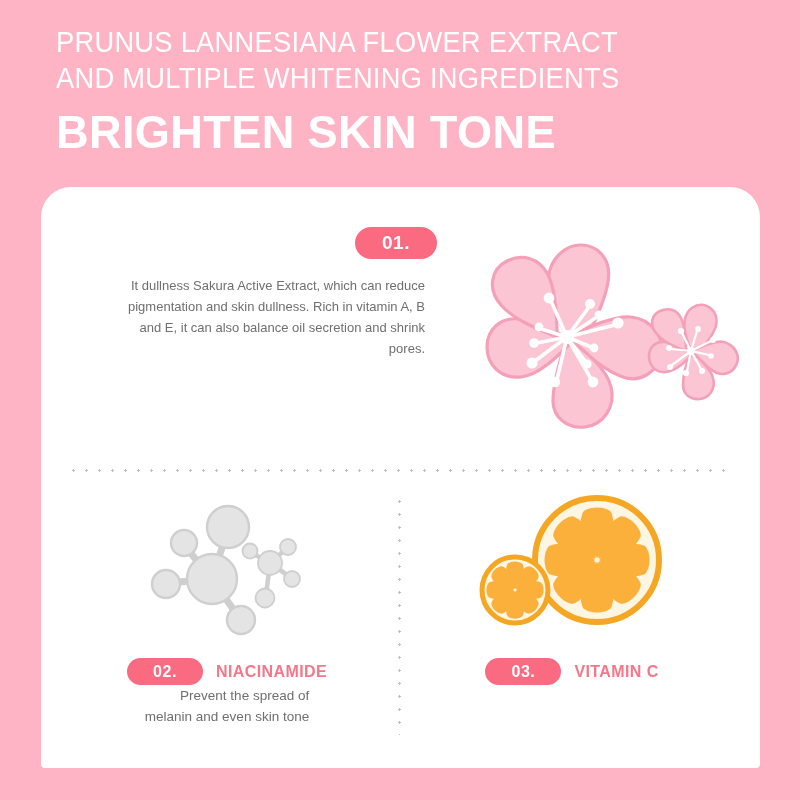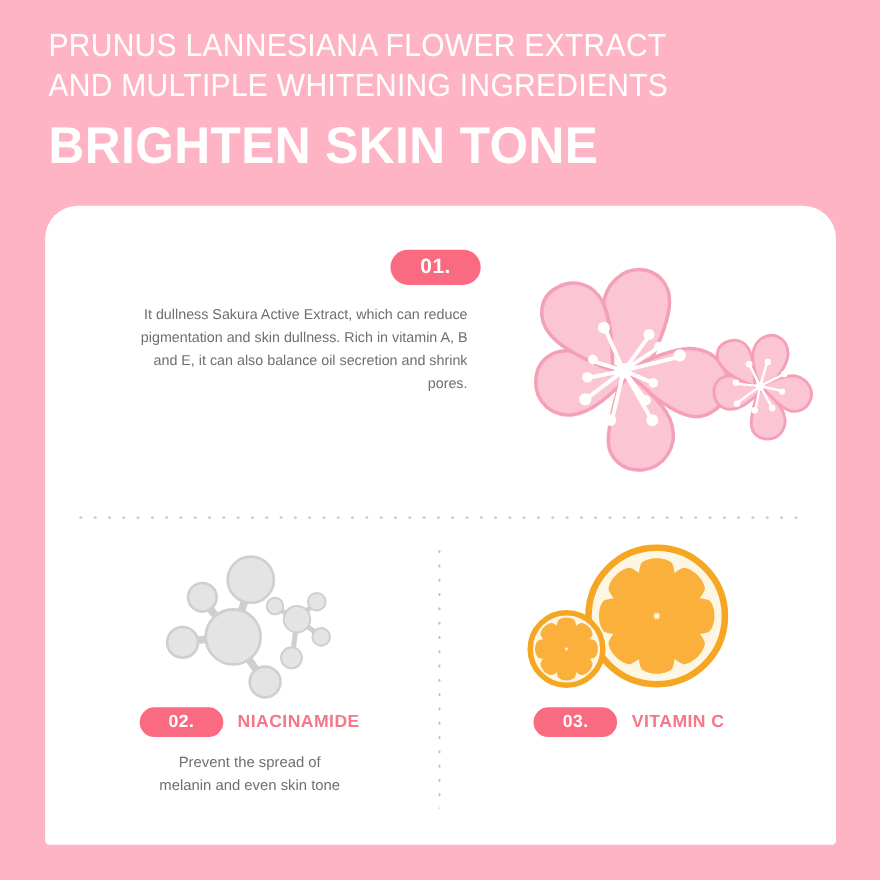--- a/index.html
+++ b/index.html
@@ -12,21 +12,21 @@
 
   body {
     background: #FFB4C6;
     font-family: "Liberation Sans", sans-serif;
     position: relative;
   }
 
   
   .header {
     position: absolute;
-    left: 44px;
+    left: 56px;
     top: 24px;
     width: 712px;
   }
 
   .header-line {
     color: #FFFFFF;
     font-size: 29px;
     line-height: 36px;
     letter-spacing: 0.3px;
     font-weight: 400;
@@ -153,21 +153,21 @@
     height: 150px;
     display: flex;
     align-items: center;
     justify-content: center;
   }
 
   .col-heading {
     display: flex;
     align-items: center;
     gap: 13px;
-    margin-top: 6px;
+    margin-top: 21px;
   }
 
   .badge-sm {
     width: 76px;
     height: 27px;
     font-size: 16px;
   }
 
   .col-title {
     color: #F4778A;
@@ -175,22 +175,21 @@
     font-weight: 700;
     letter-spacing: 0.4px;
     text-transform: uppercase;
     white-space: nowrap;
   }
 
   .col-body {
     color: #6F6F6F;
     font-size: 13.5px;
     line-height: 21px;
-    text-align: center;
-    margin-top: 12px;
+    text-align: right;
     white-space: pre-line;
   }
 </style>
 </head>
 <body>
 
 <div class="header">
   <div class="header-line">PRUNUS LANNESIANA FLOWER EXTRACT</div>
   <div class="header-line">AND MULTIPLE WHITENING INGREDIENTS</div>
   <div class="header-main">BRIGHTEN SKIN TONE</div>

